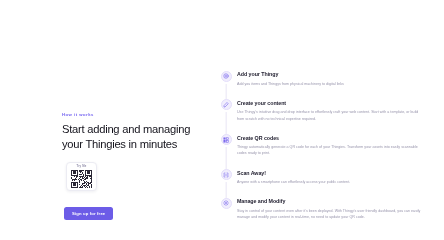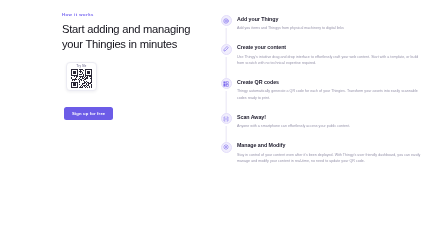--- a/index.html
+++ b/index.html
@@ -8,20 +8,21 @@
     background: #ffffff;
     font-family: "Liberation Sans", sans-serif;
     -webkit-font-smoothing: antialiased;
     overflow: hidden;
   }
   .page {
     width: 444px; height: 220px;
     display: flex;
     background: #ffffff;
     position: relative;
+    align-items: flex-end;
   }
 
   
   .left {
     width: 215px;
     padding: 12px 14px 0 62px;
     flex: 0 0 215px;
   }
   .eyebrow {
     font-size: 4.2px;

